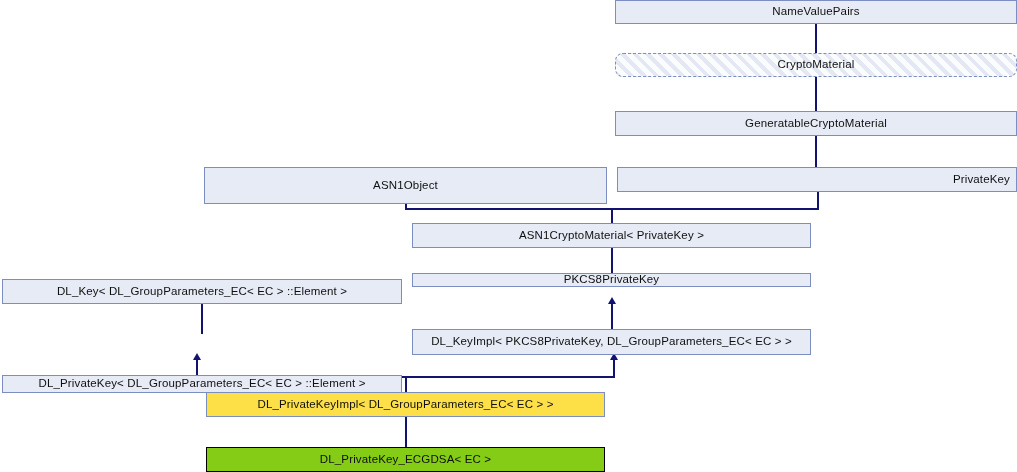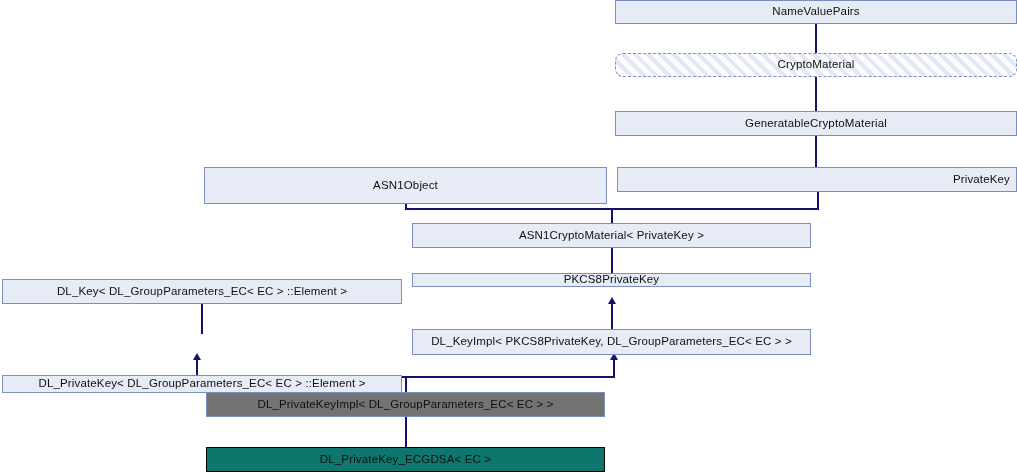--- a/index.html
+++ b/index.html
@@ -25,25 +25,25 @@
     border: 1px solid #7c8dc0;
     background: #e6ebf5;
     color: #101010;
     font-size: 11.5px;
     line-height: 1;
     letter-spacing: 0.15px;
     white-space: nowrap;
     z-index: 3;
   }
   .node.current {
-    background: #737373;
+    background: #fde047;
     border-color: #7c8dc0;
   }
   .node.focus {
-    background: #0f766e;
+    background: #84cc16;
     border: 1.5px solid #000000;
   }
   .node.abstract {
     border: 1px dashed #7c8dc0;
     background-color: #fbfcfe;
     background-image: repeating-linear-gradient(
       45deg,
       #e3e8f4 0px,
       #e3e8f4 4px,
       #fbfcfe 4px,

